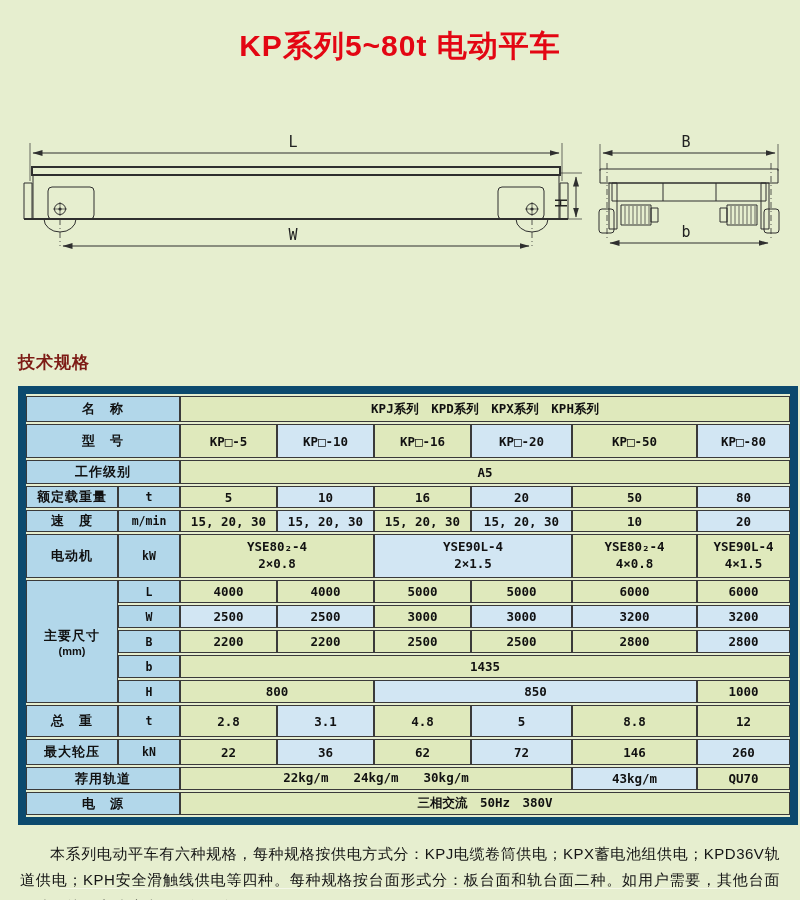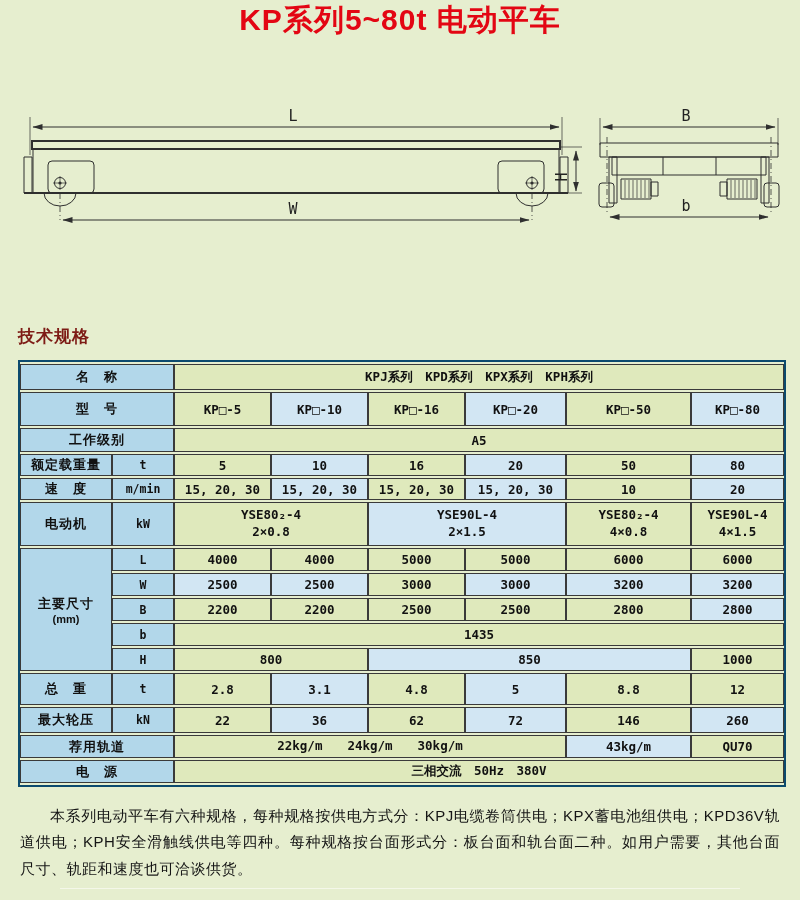--- a/index.html
+++ b/index.html
@@ -3,38 +3,38 @@
 <meta charset="utf-8">
 <style>
   html,body{margin:0;padding:0;}
   body{
     width:800px;height:900px;position:relative;overflow:hidden;
     background:#e6eecf;
     font-family:"Liberation Sans","DejaVu Sans",sans-serif;
     color:#111;
   }
   .title{
-    text-align:center;
+    padding-top:26px;text-align:center;
     font-size:30px;font-weight:800;letter-spacing:1px;
     color:#e30613;
   }
   svg.drawing{display:block;margin-top:62px;width:800px;height:150px;}
   svg.drawing *{vector-effect:non-scaling-stroke;}
   .dwg-line{stroke:#2f2f2f;stroke-width:1;fill:none;}
   .dwg-thick{stroke:#2f2f2f;stroke-width:2;fill:none;}
   .dwg-thin{stroke:#2f2f2f;stroke-width:0.7;fill:none;}
   .dwg-dash{stroke:#2f2f2f;stroke-width:0.8;fill:none;stroke-dasharray:6 3 1 3;}
   svg text{font-family:"DejaVu Sans Mono","Liberation Mono",monospace;font-size:15px;fill:#222;}
   .spec-heading{
     margin:72px 0 12px 18px;
     font-size:17px;font-weight:bold;color:#7d1b15;letter-spacing:1px;
   }
   .table-wrap{
     margin-left:18px;width:764px;
-    border:2px solid #0c4a6e;background:#e6eecf;
+    border:8px solid #0c4a6e;background:#e6eecf;
   }
   table.spec{
     table-layout:fixed;width:764px;
     border-collapse:separate;border-spacing:0 2px;
     font-size:13px;
   }
   table.spec td{
     border:1px solid #3a3a3a;
     text-align:center;vertical-align:middle;
     padding:1px 2px;overflow:hidden;

